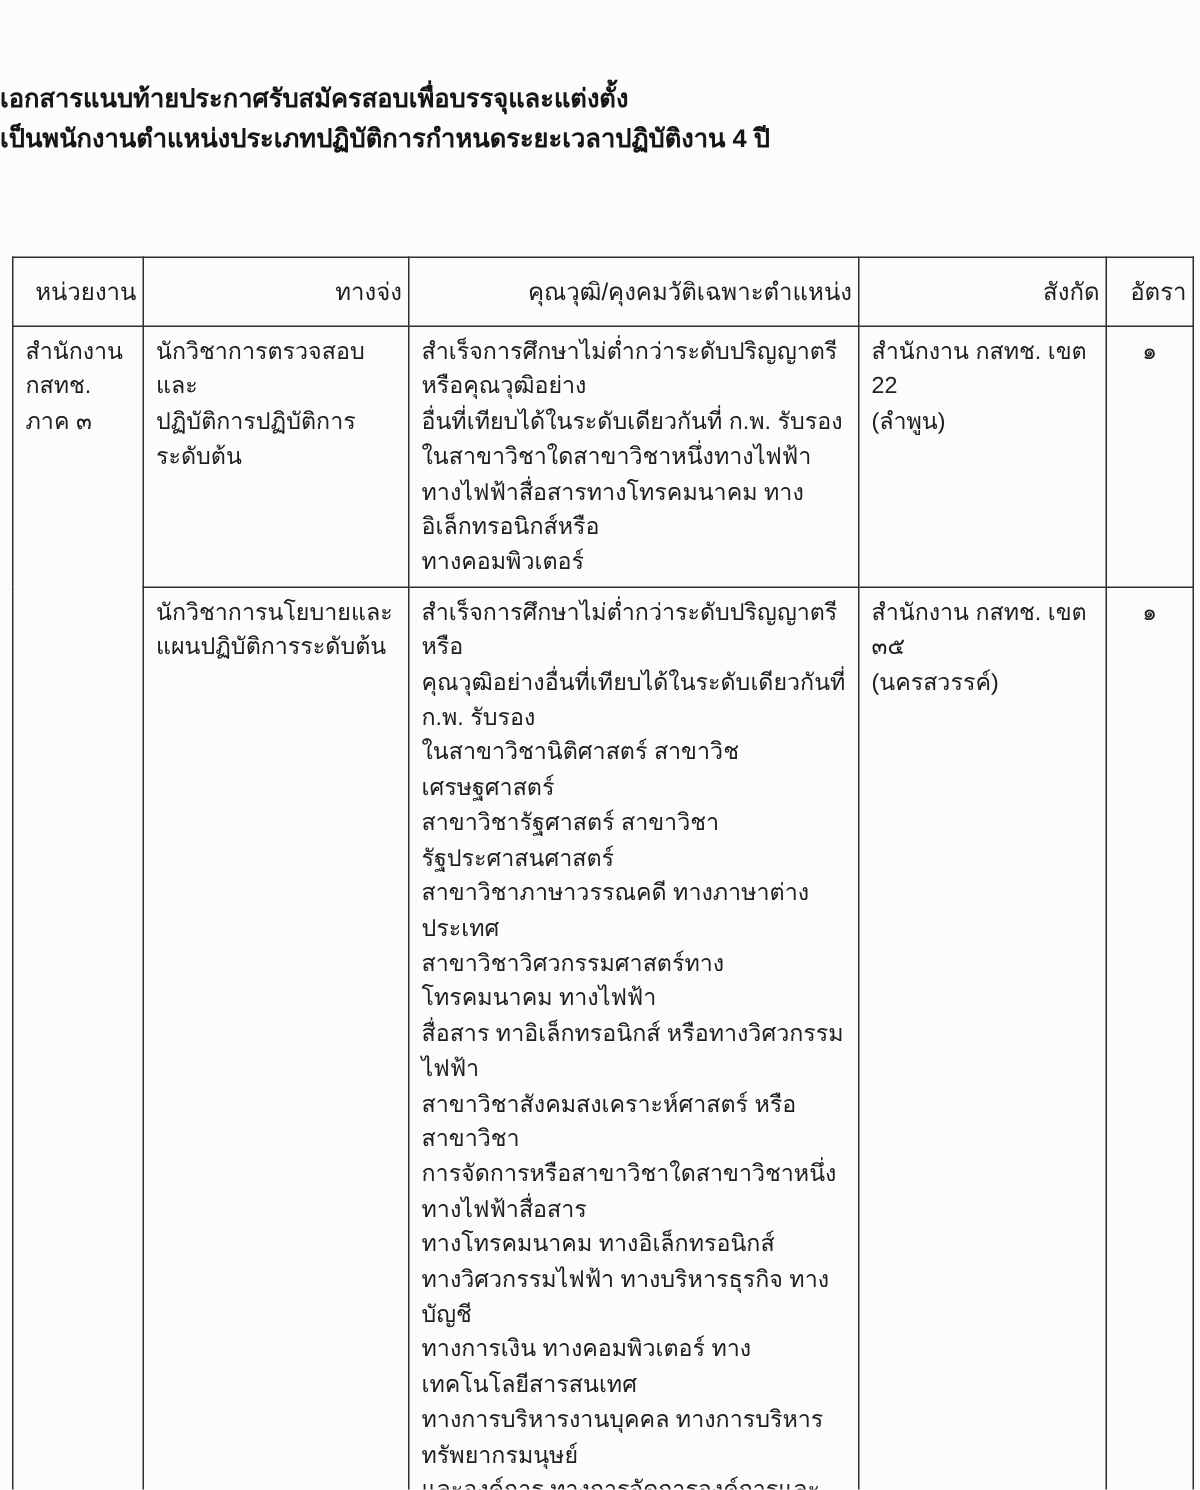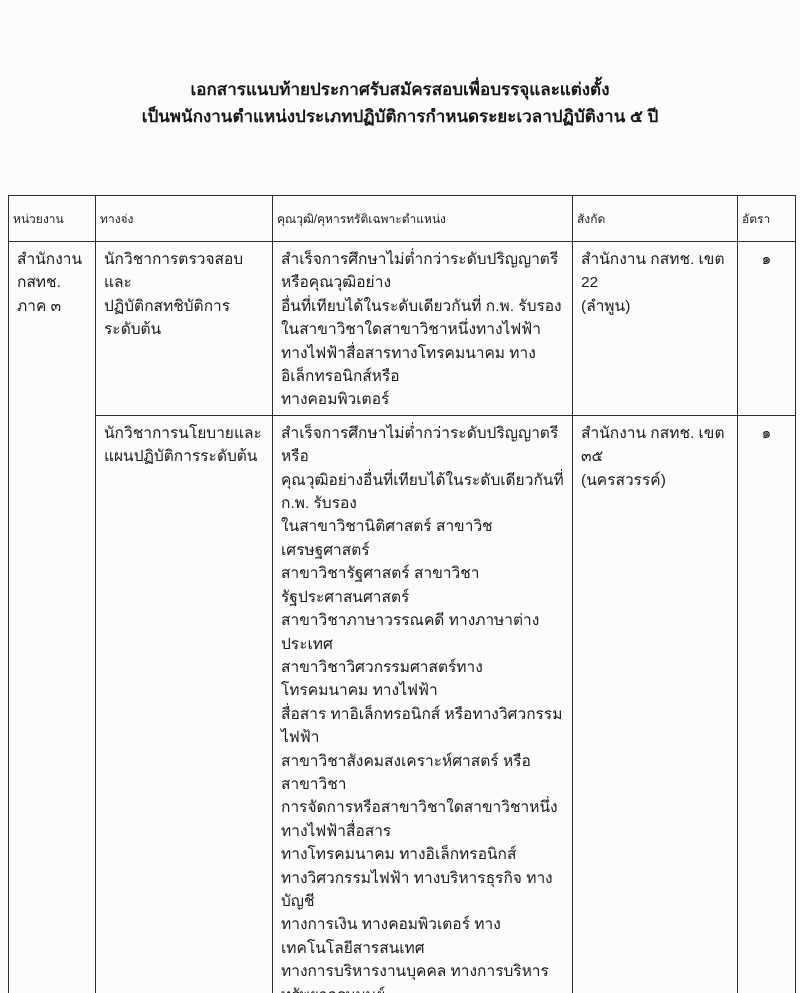--- a/index.html
+++ b/index.html
@@ -12,22 +12,21 @@
     background: #fcfcfb;
     color: #1e1e1e;
     overflow: hidden;
   }
   .page {
     position: relative;
     width: 800px;
     height: 993px;
   }
   .doc-title {
-    margin-top: 76px;
-    text-align: center;
+    margin-top: 52px;
     font-weight: bold;
     font-size: 17px;
     line-height: 27px;
     color: #161616;
   }
   table.positions {
     position: absolute;
     left: 8px;
     top: 119px;
     width: 787px;
@@ -38,22 +37,22 @@
   }
   table.positions th,
   table.positions td {
     border: 1.6px solid #2e2e2e;
     vertical-align: top;
     white-space: pre-line;
     overflow: hidden;
   }
   table.positions th {
     font-weight: normal;
-    font-size: 12px;
-    text-align: left;
+    font-size: 16px;
+    text-align: right;
     vertical-align: middle;
     height: 46px;
     padding: 2px 4px;
   }
   table.positions td {
     padding: 5px 8px 4px 8px;
     line-height: 23.4px;
   }
   tr.row-first  { height: 123px; }
   tr.row-second { height: 470px; }
@@ -62,46 +61,46 @@
     padding-top: 9px;
   }
 </style>
 </head>
 <body>
 
 <div class="page">
 
   <div class="doc-title">
     <div>เอกสารแนบท้ายประกาศรับสมัครสอบเพื่อบรรจุและแต่งตั้ง</div>
-    <div>เป็นพนักงานตำแหน่งประเภทปฏิบัติการกำหนดระยะเวลาปฏิบัติงาน ๕ ปี</div>
+    <div>เป็นพนักงานตำแหน่งประเภทปฏิบัติการกำหนดระยะเวลาปฏิบัติงาน 4 ปี</div>
   </div>
 
   <table class="positions">
     <colgroup>
       <col style="width:87px">
       <col style="width:177px">
       <col style="width:300px">
       <col style="width:165px">
       <col style="width:58px">
     </colgroup>
     <thead>
       <tr>
         <th>หน่วยงาน</th>
         <th>ทางจ่ง</th>
-        <th>คุณวุฒิ/คุหารทรัติเฉพาะตำแหน่ง</th>
+        <th>คุณวุฒิ/คุงคมวัติเฉพาะตำแหน่ง</th>
         <th>สังกัด</th>
         <th>อัตรา</th>
       </tr>
     </thead>
     <tbody>
       <tr class="row-first">
         <td class="col-unit" rowspan="3">สำนักงาน
 กสทช. ภาค ๓</td>
         <td class="col-position">นักวิชาการตรวจสอบและ
-ปฏิบัติกสทชิบัติการระดับต้น</td>
+ปฏิบัติการปฏิบัติการระดับต้น</td>
         <td class="col-qualification">สำเร็จการศึกษาไม่ต่ำกว่าระดับปริญญาตรีหรือคุณวุฒิอย่าง
 อื่นที่เทียบได้ในระดับเดียวกันที่ ก.พ. รับรอง
 ในสาขาวิชาใดสาขาวิชาหนึ่งทางไฟฟ้า
 ทางไฟฟ้าสื่อสารทางโทรคมนาคม ทางอิเล็กทรอนิกส์หรือ
 ทางคอมพิวเตอร์</td>
         <td class="col-affiliation">สำนักงาน กสทช. เขต 22
 (ลำพูน)</td>
         <td class="col-rate">๑</td>
       </tr>
       <tr class="row-second">

